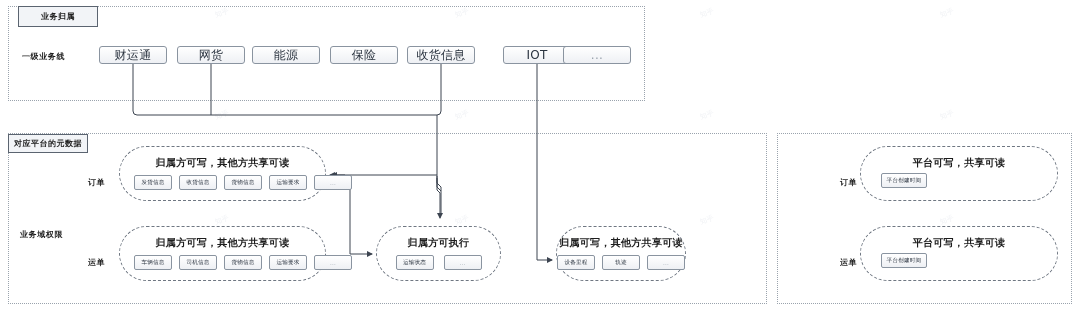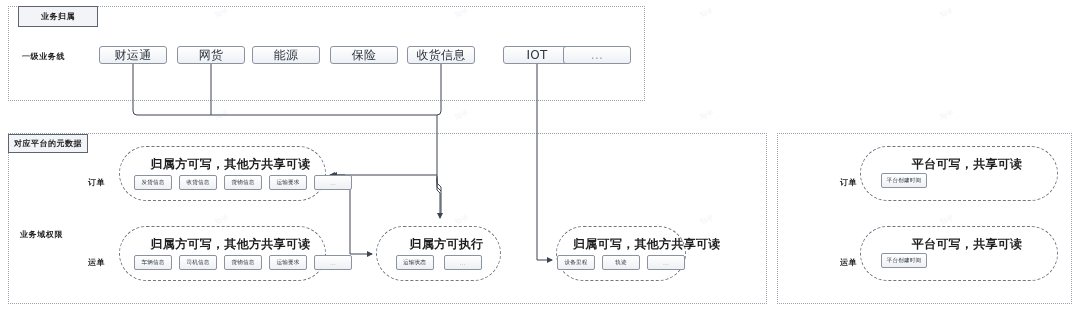--- a/index.html
+++ b/index.html
@@ -64,23 +64,23 @@
   .group{
     position:absolute;
     border:1px dashed #6f7782;
     border-radius:40px;
     background:#ffffff;
     box-sizing:border-box;
     z-index:4;
   }
   .group-title{
     position:absolute;
-    top:9px;left:16px;right:0;
+    top:9px;left:0;right:0;
     text-align:center;
-    font-size:12px;
+    font-size:10px;
     font-weight:bold;
     color:#1d1d1d;
     letter-spacing:.3px;
     white-space:nowrap;
   }
   .tags{
     position:absolute;
     left:14px;right:14px;bottom:10px;
     display:flex;
     gap:7px;

